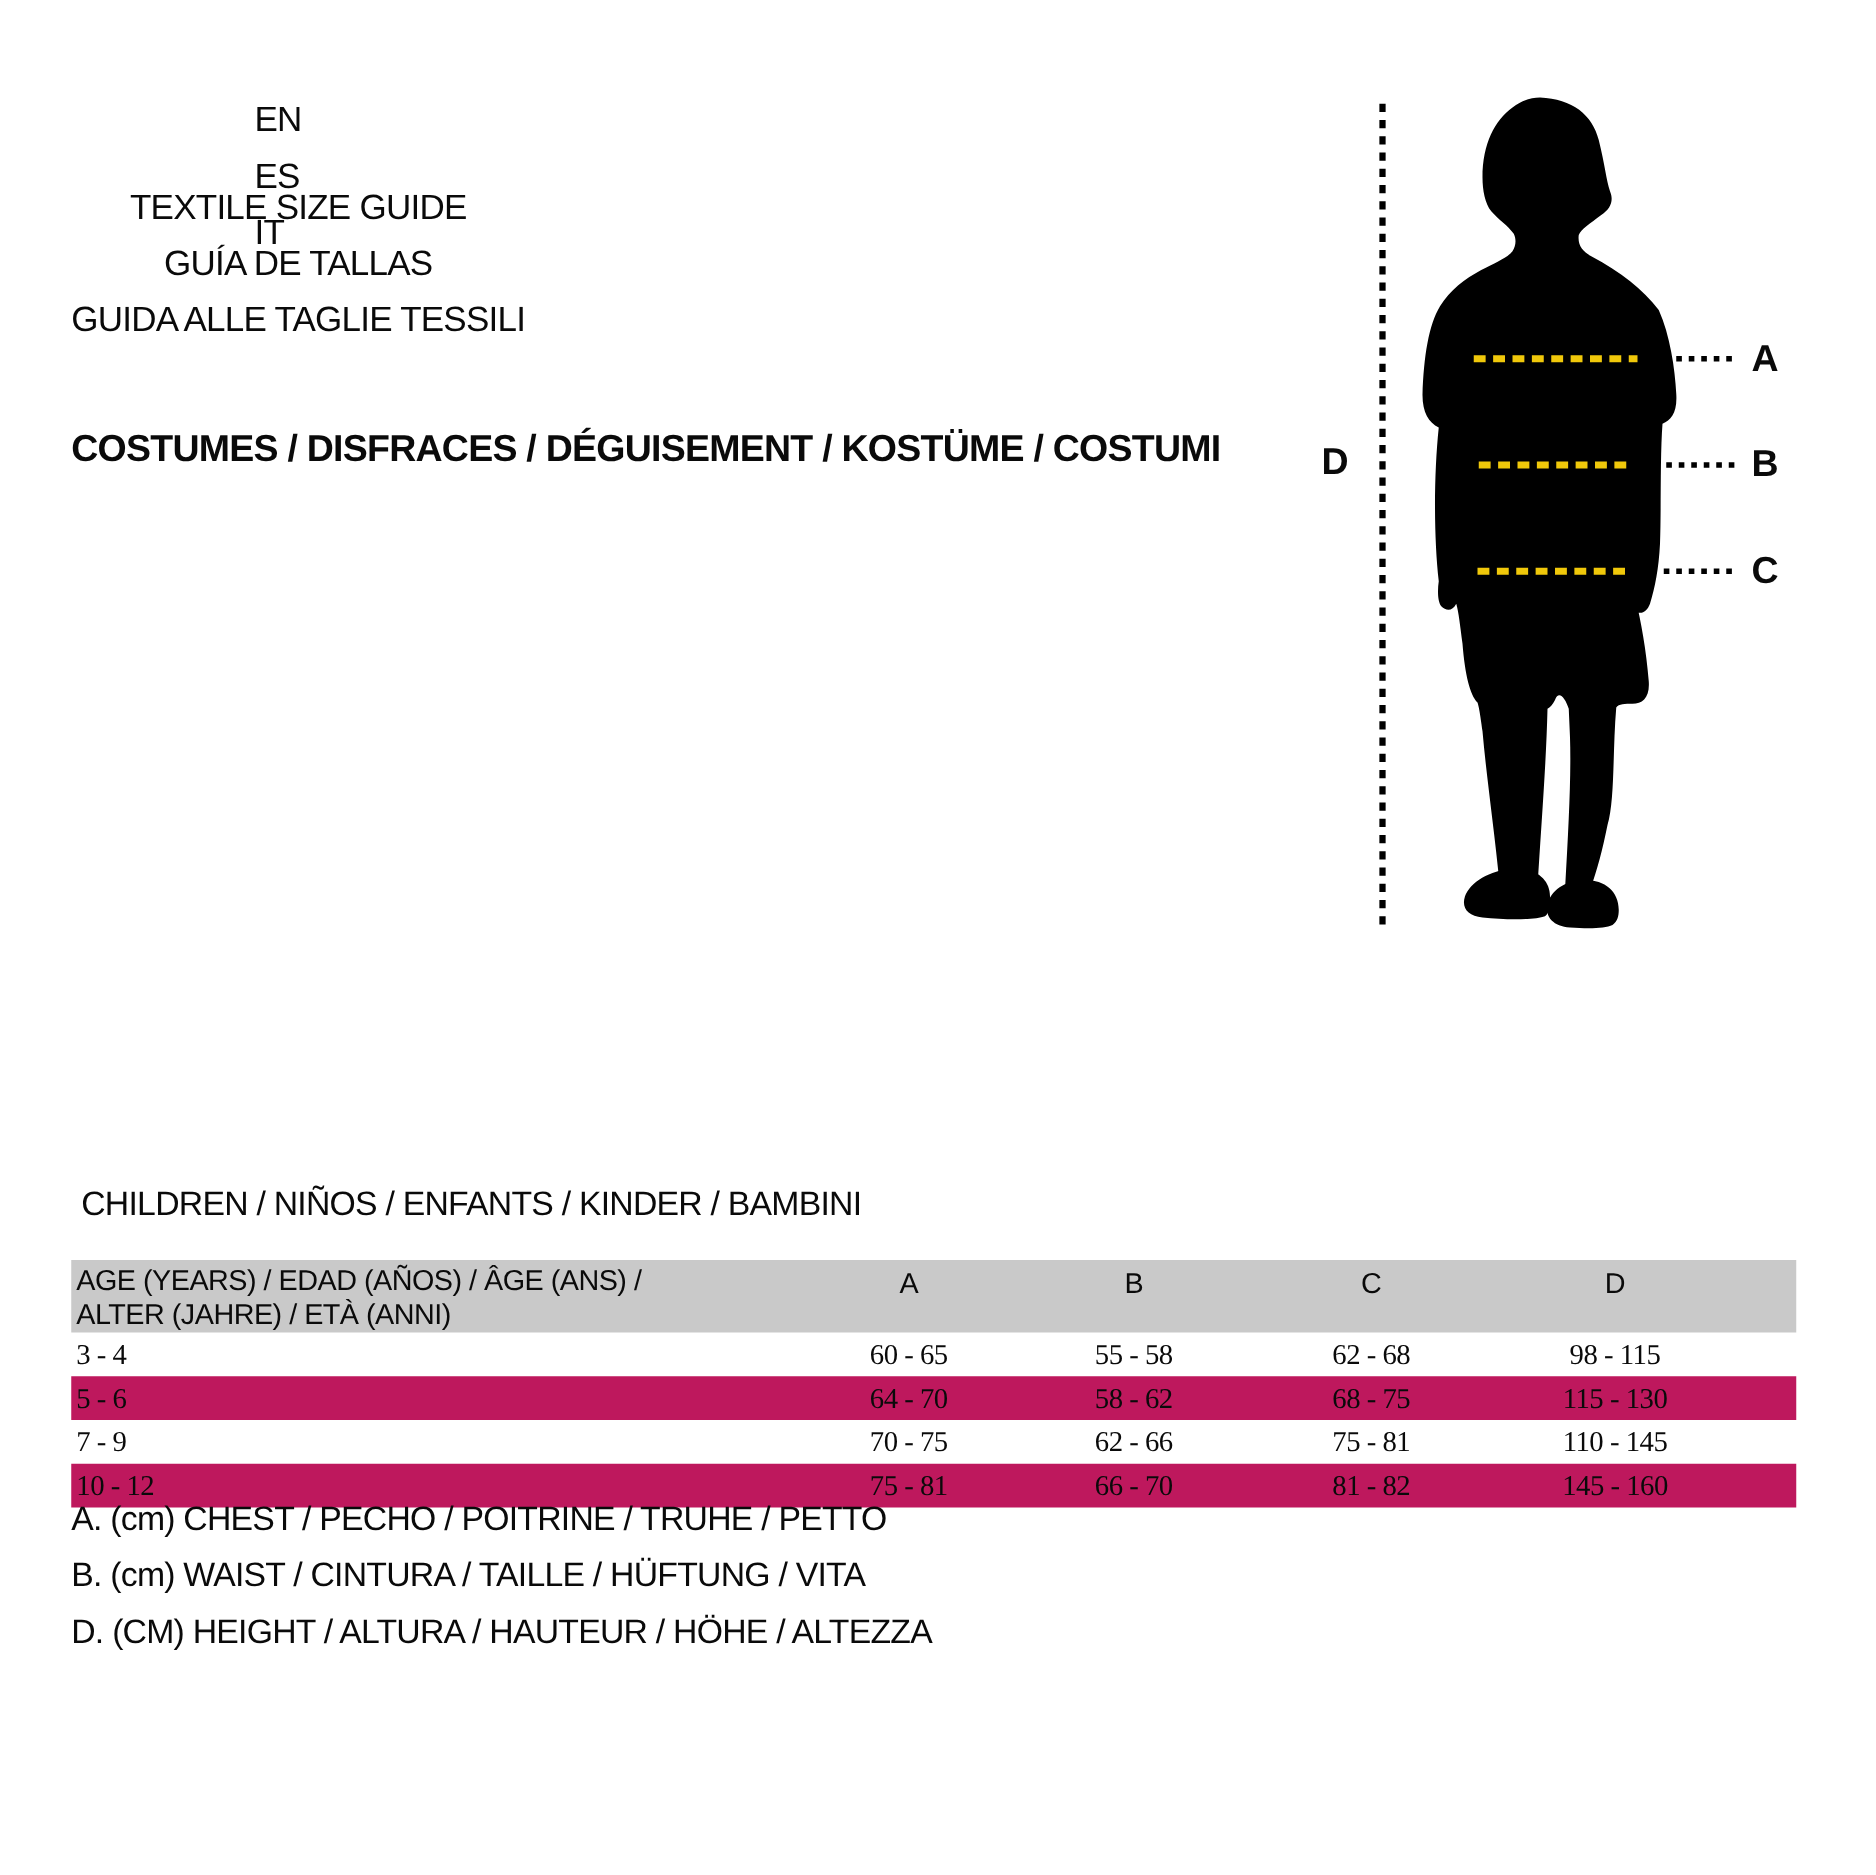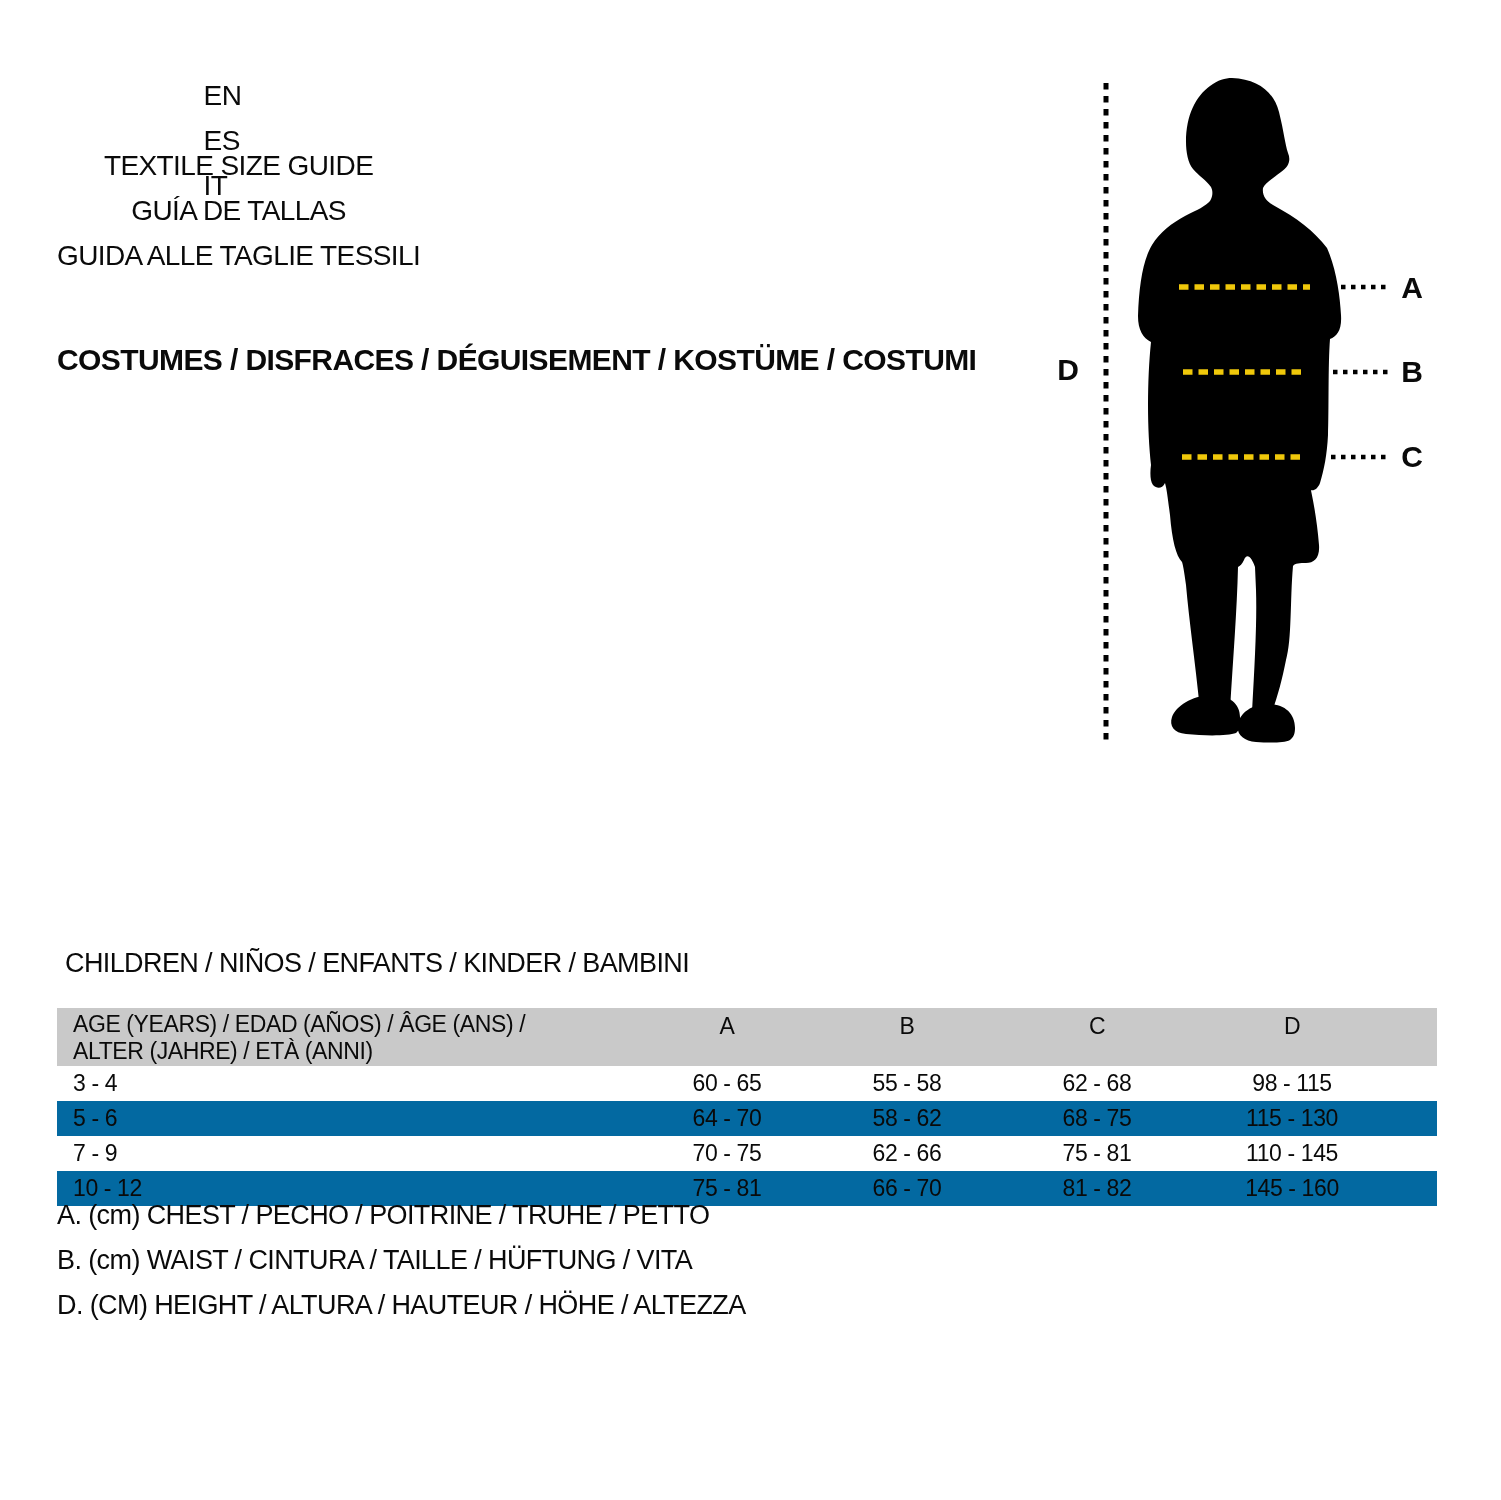--- a/index.html
+++ b/index.html
@@ -42,23 +42,23 @@
     font-size: 27px; letter-spacing: -0.6px; white-space: nowrap;
   }
 
   
   .size-table { position: absolute; left: 57px; top: 1008px; width: 1380px; font-size: 23px; letter-spacing: -0.4px; }
   .thead {
     display: flex; background: #C9C9C9; min-height: 58px;
     align-items: flex-start; box-sizing: border-box; padding-top: 3px;
   }
   .thead .col-age { line-height: 27px; }
-  .trow { display: flex; height: 35px; align-items: center; }
-  .trow.stripe { background: #0369a1; }
-  .col-age { width: 580px; flex: 0 0 580px; text-align: left; padding-left: 16px; box-sizing: border-box; }
+  .trow { display: flex; height: 35px; align-items: center; font-family: Liberation Serif, serif; }
+  .trow.stripe { background: #be185d; }
+  .col-age { width: 580px; flex: 0 0 580px; text-align: left; padding-left: 4px; box-sizing: border-box; }
   .col-a { width: 180px; flex: 0 0 180px; text-align: center; }
   .col-b { width: 180px; flex: 0 0 180px; text-align: center; }
   .col-c { width: 200px; flex: 0 0 200px; text-align: center; }
   .col-d { width: 240px; flex: 0 0 240px; text-align: center; padding-right: 50px; box-sizing: border-box; }
   .thead .hcol { padding-top: 2px; }
 
   
   .legend { position: absolute; left: 57px; top: 1193px; }
   .legend-row { height: 45px; display: flex; align-items: center; font-size: 27px; letter-spacing: -0.6px; white-space: nowrap; }
 </style>

